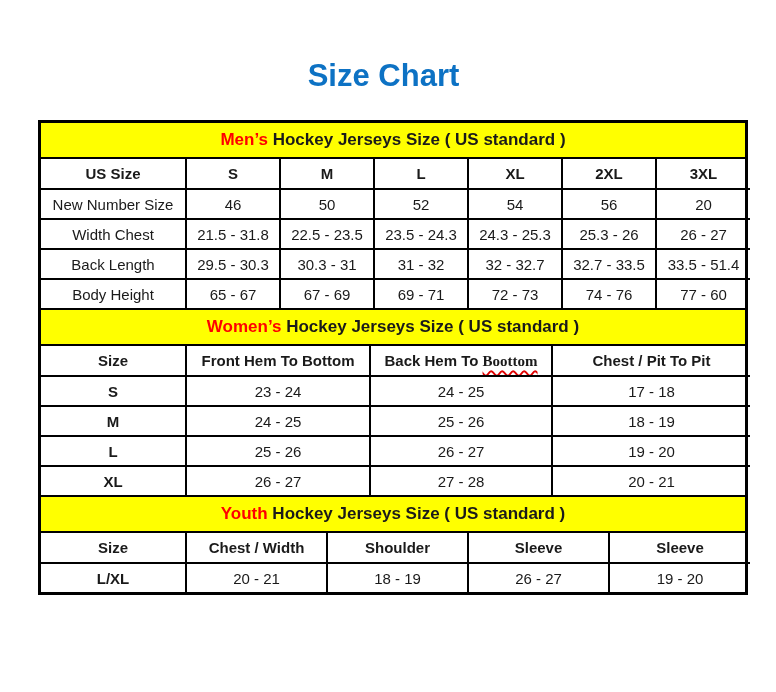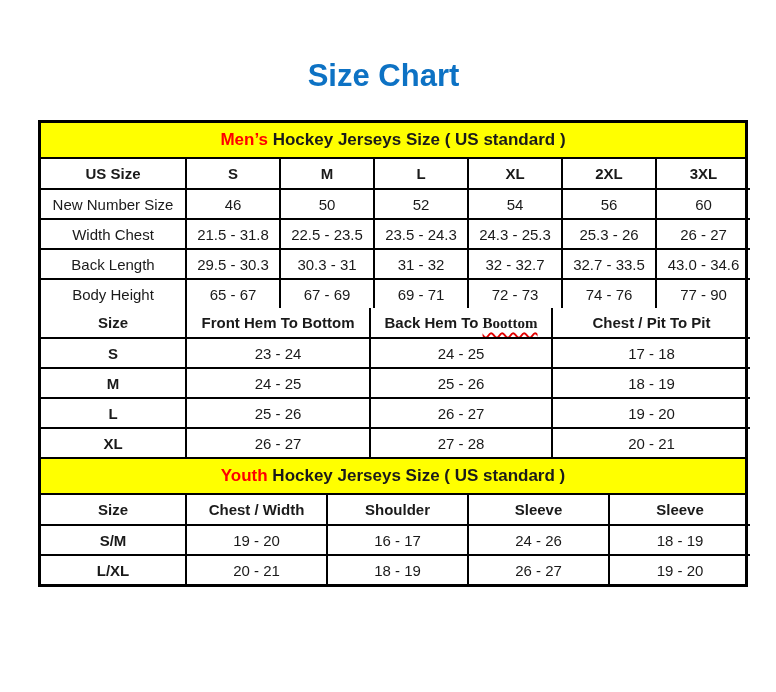--- a/index.html
+++ b/index.html
@@ -101,52 +101,55 @@
       </tr>
     </thead>
     <tbody>
       <tr>
         <td>New Number Size</td>
         <td>46</td>
         <td>50</td>
         <td>52</td>
         <td>54</td>
         <td>56</td>
-        <td>60</td>
+        <td>20</td>
       </tr>
       <tr>
         <td>Width Chest</td>
         <td>21.5 - 31.8</td>
         <td>22.5 - 23.5</td>
         <td>23.5 - 24.3</td>
         <td>24.3 - 25.3</td>
         <td>25.3 - 26</td>
         <td>26 - 27</td>
       </tr>
       <tr>
         <td>Back Length</td>
         <td>29.5 - 30.3</td>
         <td>30.3 - 31</td>
         <td>31 - 32</td>
         <td>32 - 32.7</td>
         <td>32.7 - 33.5</td>
-        <td>43.0 - 34.6</td>
+        <td>33.5 - 51.4</td>
       </tr>
       <tr>
         <td>Body Height</td>
         <td>65 - 67</td>
         <td>67 - 69</td>
         <td>69 - 71</td>
         <td>72 - 73</td>
         <td>74 - 76</td>
-        <td>77 - 90</td>
+        <td>77 - 60</td>
       </tr>
     </tbody>
   </table>
 
+  <div class="band">
+    <span class="red">Women’s</span><span> Hockey Jerseys Size ( US standard )</span>
+  </div>
   <table>
     <colgroup>
       <col style="width:145px">
         <col style="width:184px">
         <col style="width:182px">
         <col style="width:198px">
     </colgroup>
     <thead>
       <tr>
         <th>Size</th>
@@ -198,27 +201,20 @@
       <tr>
         <th>Size</th>
         <th>Chest / Width</th>
         <th>Shoulder</th>
         <th>Sleeve</th>
         <th>Sleeve</th>
       </tr>
     </thead>
     <tbody>
       <tr>
-        <td class="bold-label">S/M</td>
-        <td>19 - 20</td>
-        <td>16 - 17</td>
-        <td>24 - 26</td>
-        <td>18 - 19</td>
-      </tr>
-      <tr>
         <td class="bold-label">L/XL</td>
         <td>20 - 21</td>
         <td>18 - 19</td>
         <td>26 - 27</td>
         <td>19 - 20</td>
       </tr>
     </tbody>
   </table>
 
 </div>

